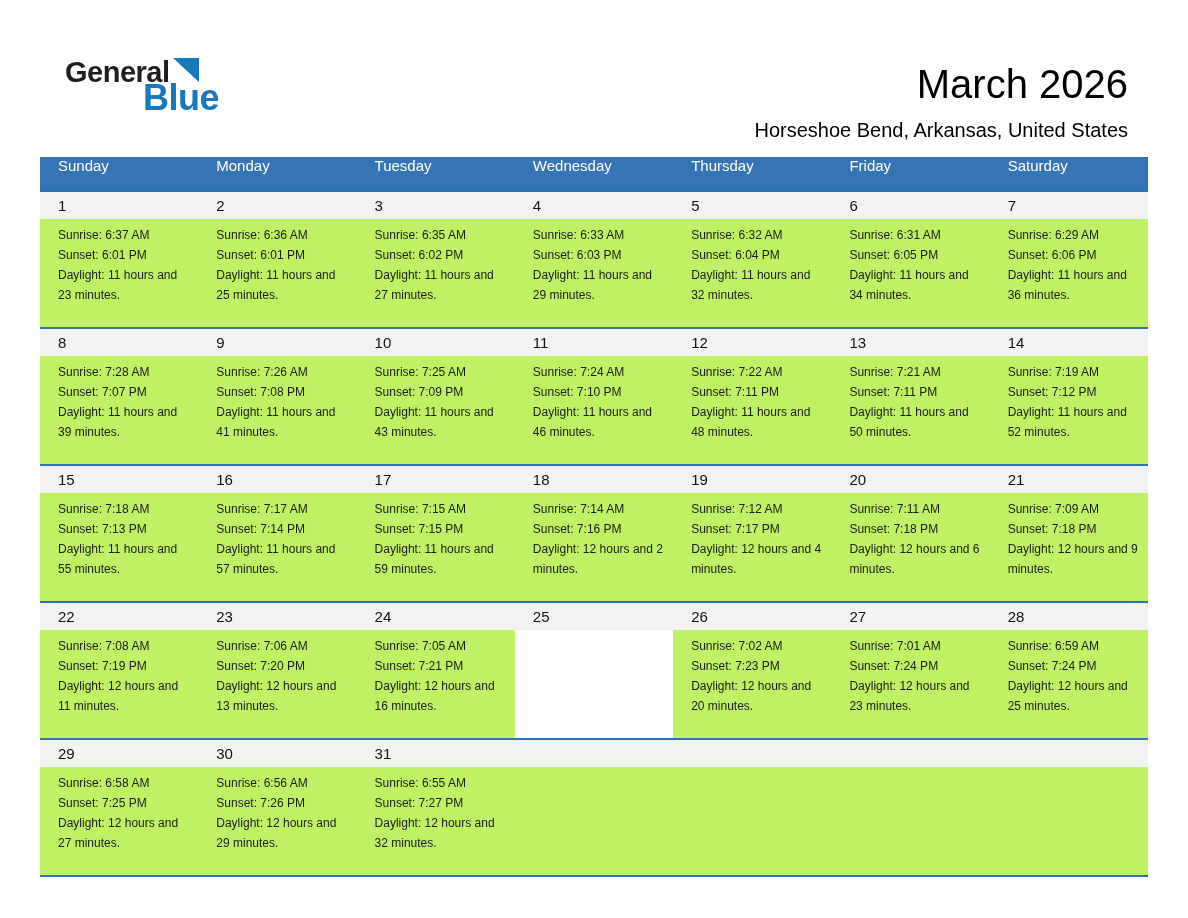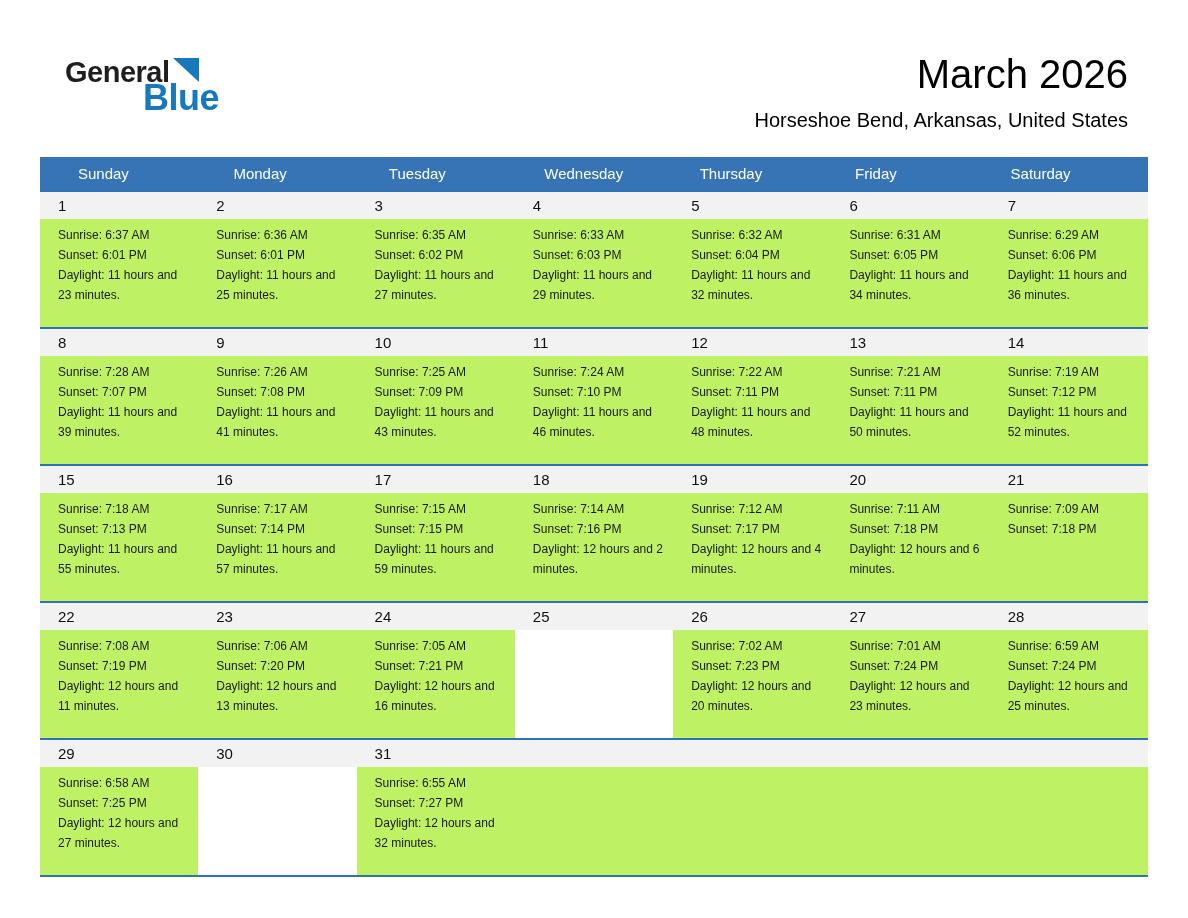--- a/index.html
+++ b/index.html
@@ -24,26 +24,26 @@
   .logo-triangle{
     display:inline-block;width:0;height:0;
     border-top:24px solid var(--logo-blue);
     border-left:26px solid transparent;
     margin-left:3px;
   }
   .logo-blue{
     display:block;font-size:36px;font-weight:700;color:var(--logo-blue);
     margin-left:78px;margin-top:-7px;letter-spacing:-0.5px;
   }
-  .title-block{position:absolute;top:52px;right:60px;text-align:right;}
+  .title-block{position:absolute;top:62px;right:60px;text-align:right;}
   .month-title{font-size:40px;font-weight:400;color:#000000;line-height:1.1;}
   .location-subtitle{font-size:20px;font-weight:400;color:#000000;margin-top:13px;}
 
   .calendar{margin:0 40px;width:1108px;border-bottom:2px solid var(--line-blue);}
-  .weekday-header{display:flex;background:var(--header-blue);height:33px;align-items:center;padding-left:20px;}
+  .weekday-header{display:flex;background:var(--header-blue);height:33px;align-items:flex-start;}
   .weekday-cell{flex:1;color:#ffffff;font-size:15px;padding-left:18px;font-weight:400;}
 
   .week{display:flex;border-top:2px solid var(--line-blue);}
   .day-cell{flex:1;min-width:0;}
   .day-number{
     background:var(--stripe-gray);height:27px;line-height:27px;
     padding-left:18px;font-size:15px;color:#111111;
   }
   .day-details{
     height:108px;padding:6px 6px 0 18px;
@@ -243,20 +243,21 @@
             <div class="detail-line">Sunrise: 7:11 AM</div>
             <div class="detail-line">Sunset: 7:18 PM</div>
             <div class="detail-line">Daylight: 12 hours and 6 minutes.</div>
           </div>
         </div>
         <div class="day-cell">
           <div class="day-number">21</div>
           <div class="day-details">
             <div class="detail-line">Sunrise: 7:09 AM</div>
             <div class="detail-line">Sunset: 7:18 PM</div>
+            <div class="detail-line">Daylight: 12 hours and 9 minutes.</div>
           </div>
         </div>
       </div>
       <div class="week">
         <div class="day-cell">
           <div class="day-number">22</div>
           <div class="day-details">
             <div class="detail-line">Sunrise: 7:08 AM</div>
             <div class="detail-line">Sunset: 7:19 PM</div>
             <div class="detail-line">Daylight: 12 hours and 11 minutes.</div>
@@ -310,20 +311,25 @@
         <div class="day-cell">
           <div class="day-number">29</div>
           <div class="day-details">
             <div class="detail-line">Sunrise: 6:58 AM</div>
             <div class="detail-line">Sunset: 7:25 PM</div>
             <div class="detail-line">Daylight: 12 hours and 27 minutes.</div>
           </div>
         </div>
         <div class="day-cell">
           <div class="day-number">30</div>
+          <div class="day-details">
+            <div class="detail-line">Sunrise: 6:56 AM</div>
+            <div class="detail-line">Sunset: 7:26 PM</div>
+            <div class="detail-line">Daylight: 12 hours and 29 minutes.</div>
+          </div>
         </div>
         <div class="day-cell">
           <div class="day-number">31</div>
           <div class="day-details">
             <div class="detail-line">Sunrise: 6:55 AM</div>
             <div class="detail-line">Sunset: 7:27 PM</div>
             <div class="detail-line">Daylight: 12 hours and 32 minutes.</div>
           </div>
         </div>
         <div class="day-cell">

